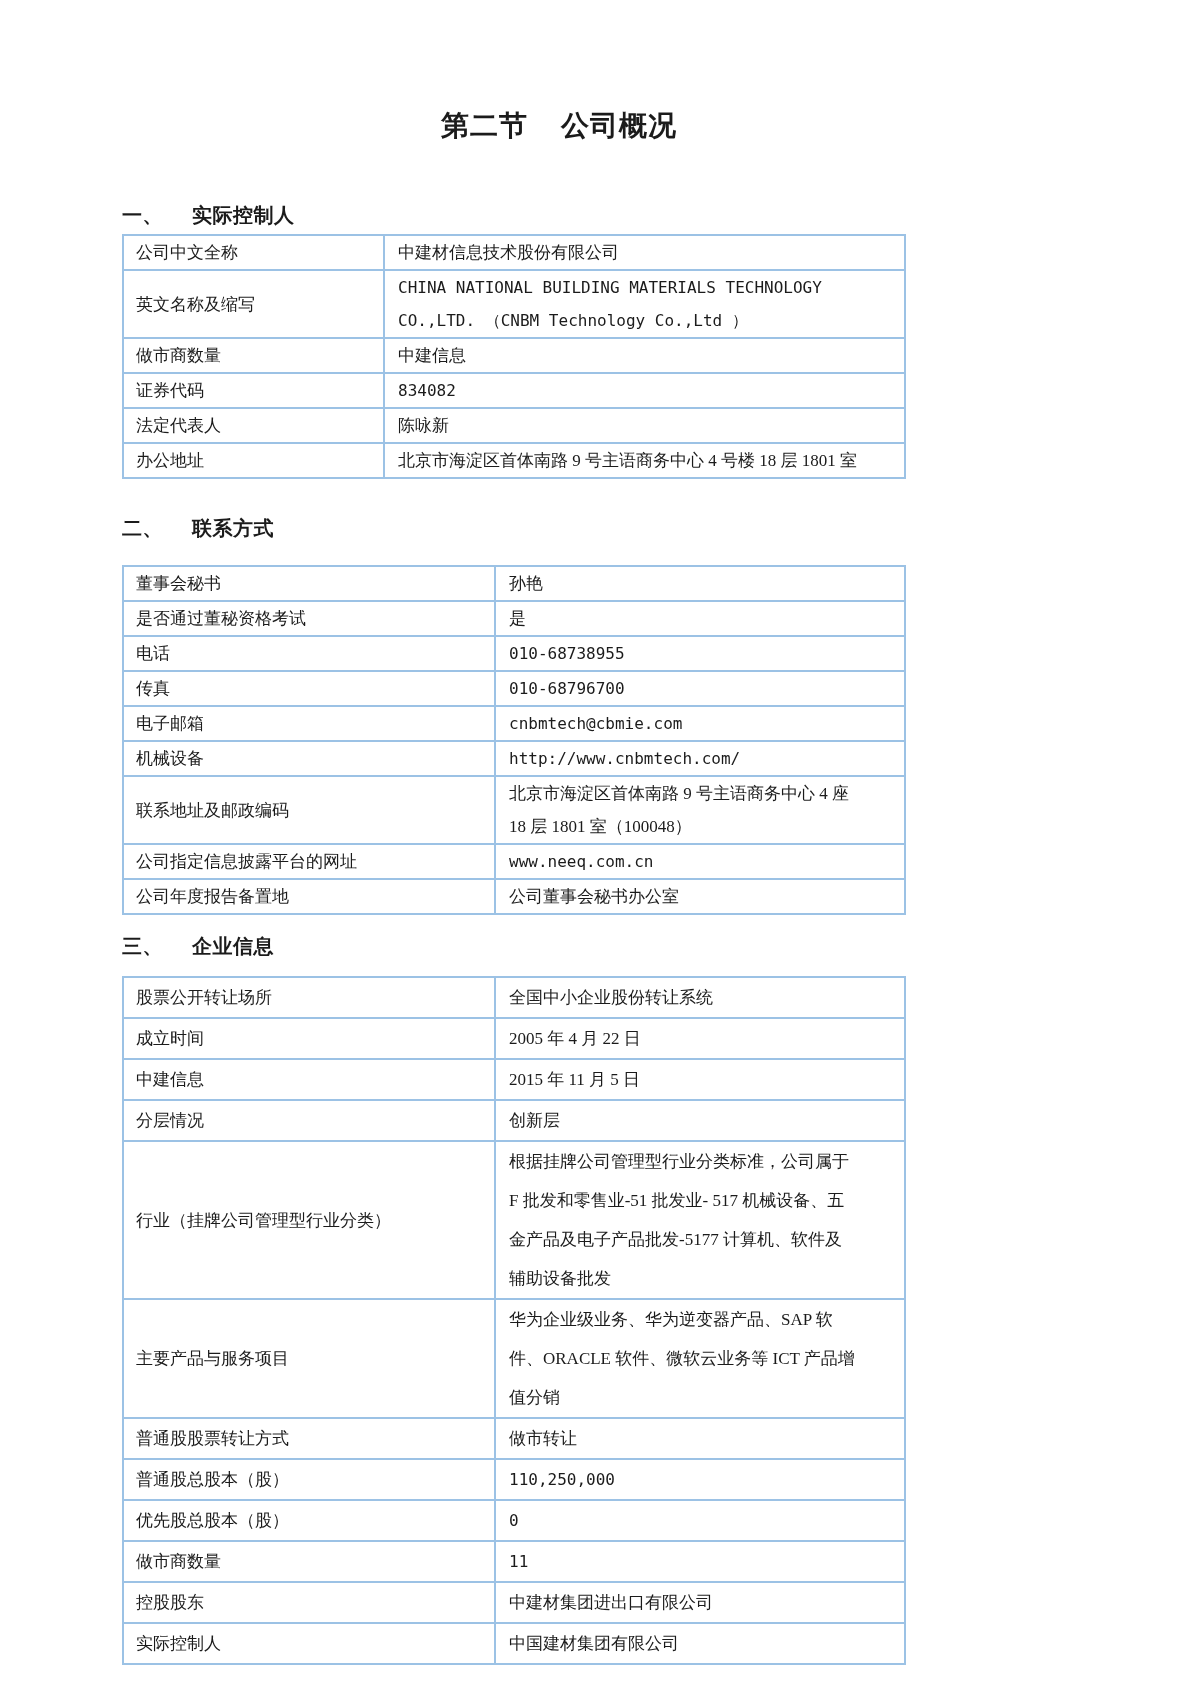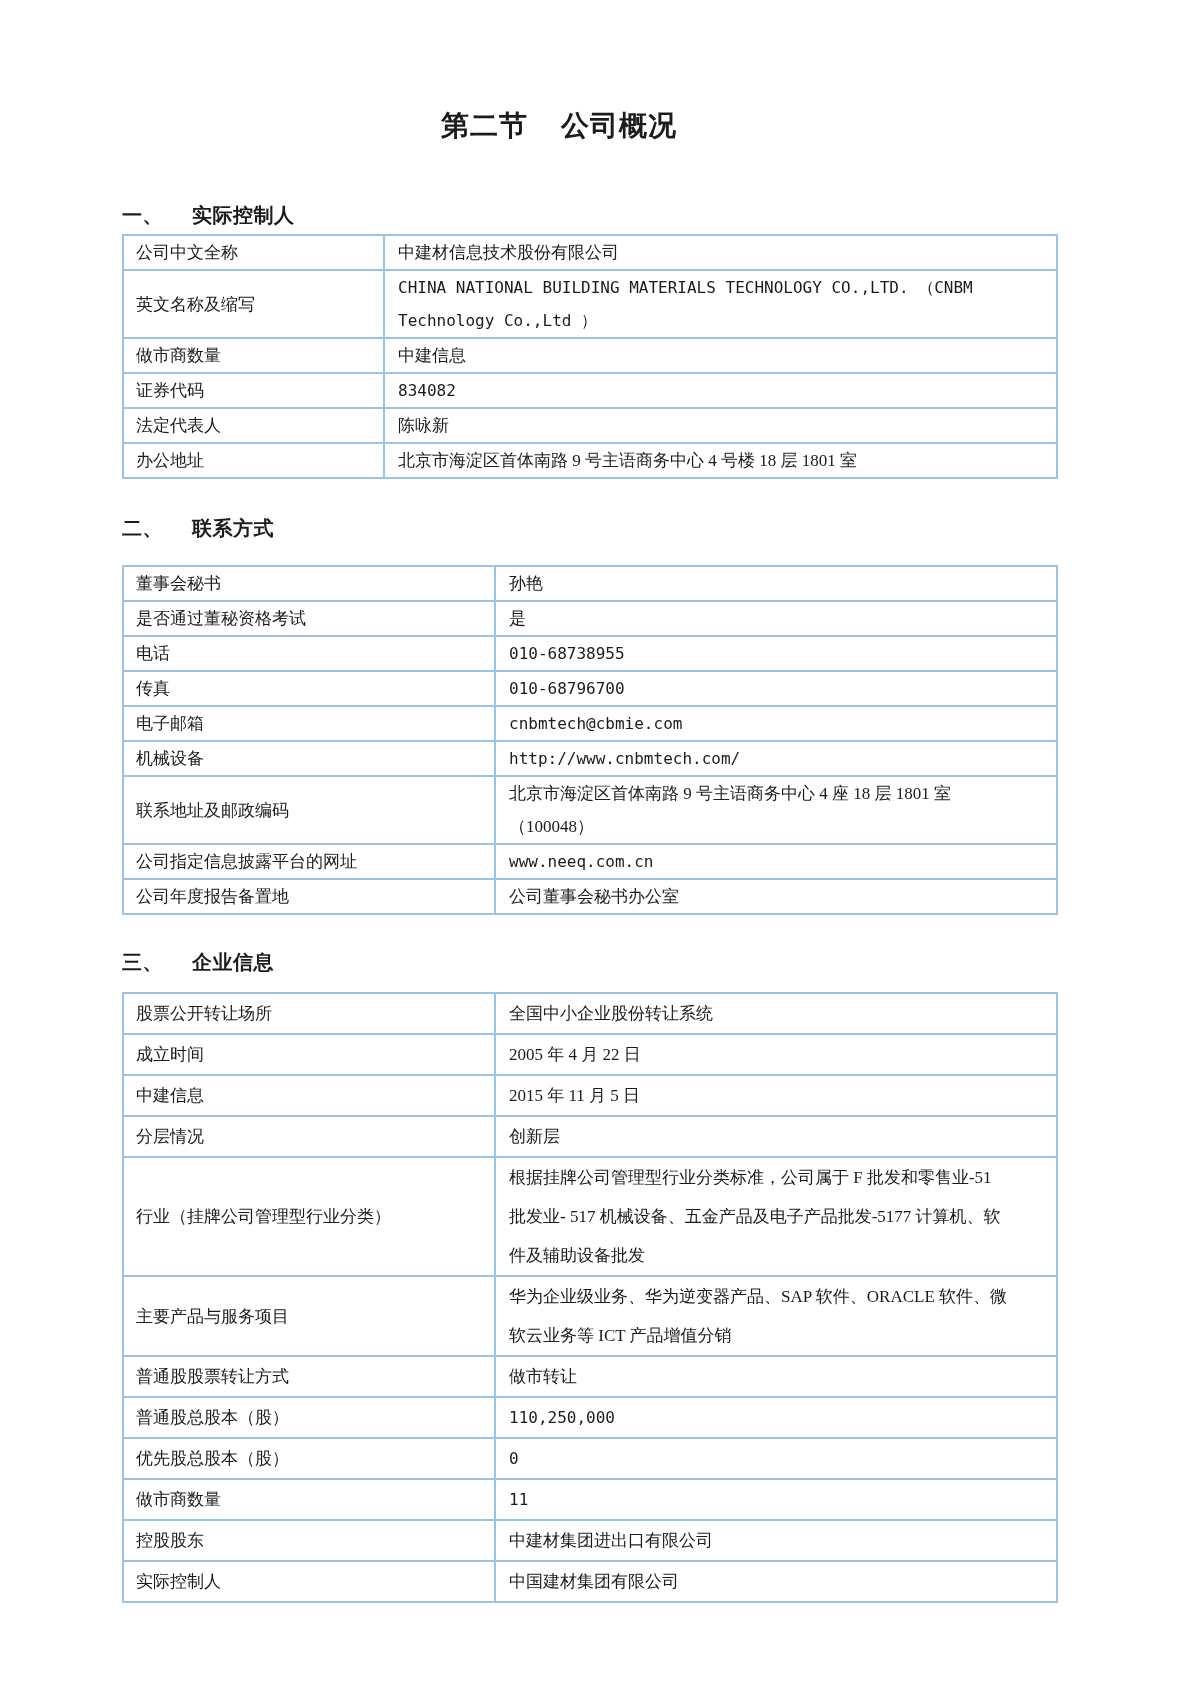--- a/index.html
+++ b/index.html
@@ -38,25 +38,25 @@
     font-size: 20px;
     line-height: 26px;
     letter-spacing: 0.5px;
   }
   .section-heading .num {
     display: inline-block;
     width: 70px;
   }
   .section-0 .section-heading { margin: 58px 0 6px 0; }
   .section-1 .section-heading { margin: 36px 0 24px 0; }
-  .section-2 .section-heading { margin: 34px 0 17px 0; }
+  .section-2 .section-heading { margin: 18px 0 17px 0; }
 
   table.info-table {
     border-collapse: collapse;
-    width: 936px;
+    width: 784px;
     table-layout: fixed;
   }
   table.info-table td {
     border: 2px solid var(--border-color, #9cc2e5);
     font-size: 17px;
     vertical-align: middle;
     overflow-wrap: break-word;
   }
   .section-0 td, .section-1 td { line-height: 33px; }
   .section-2 td { line-height: 39px; }

